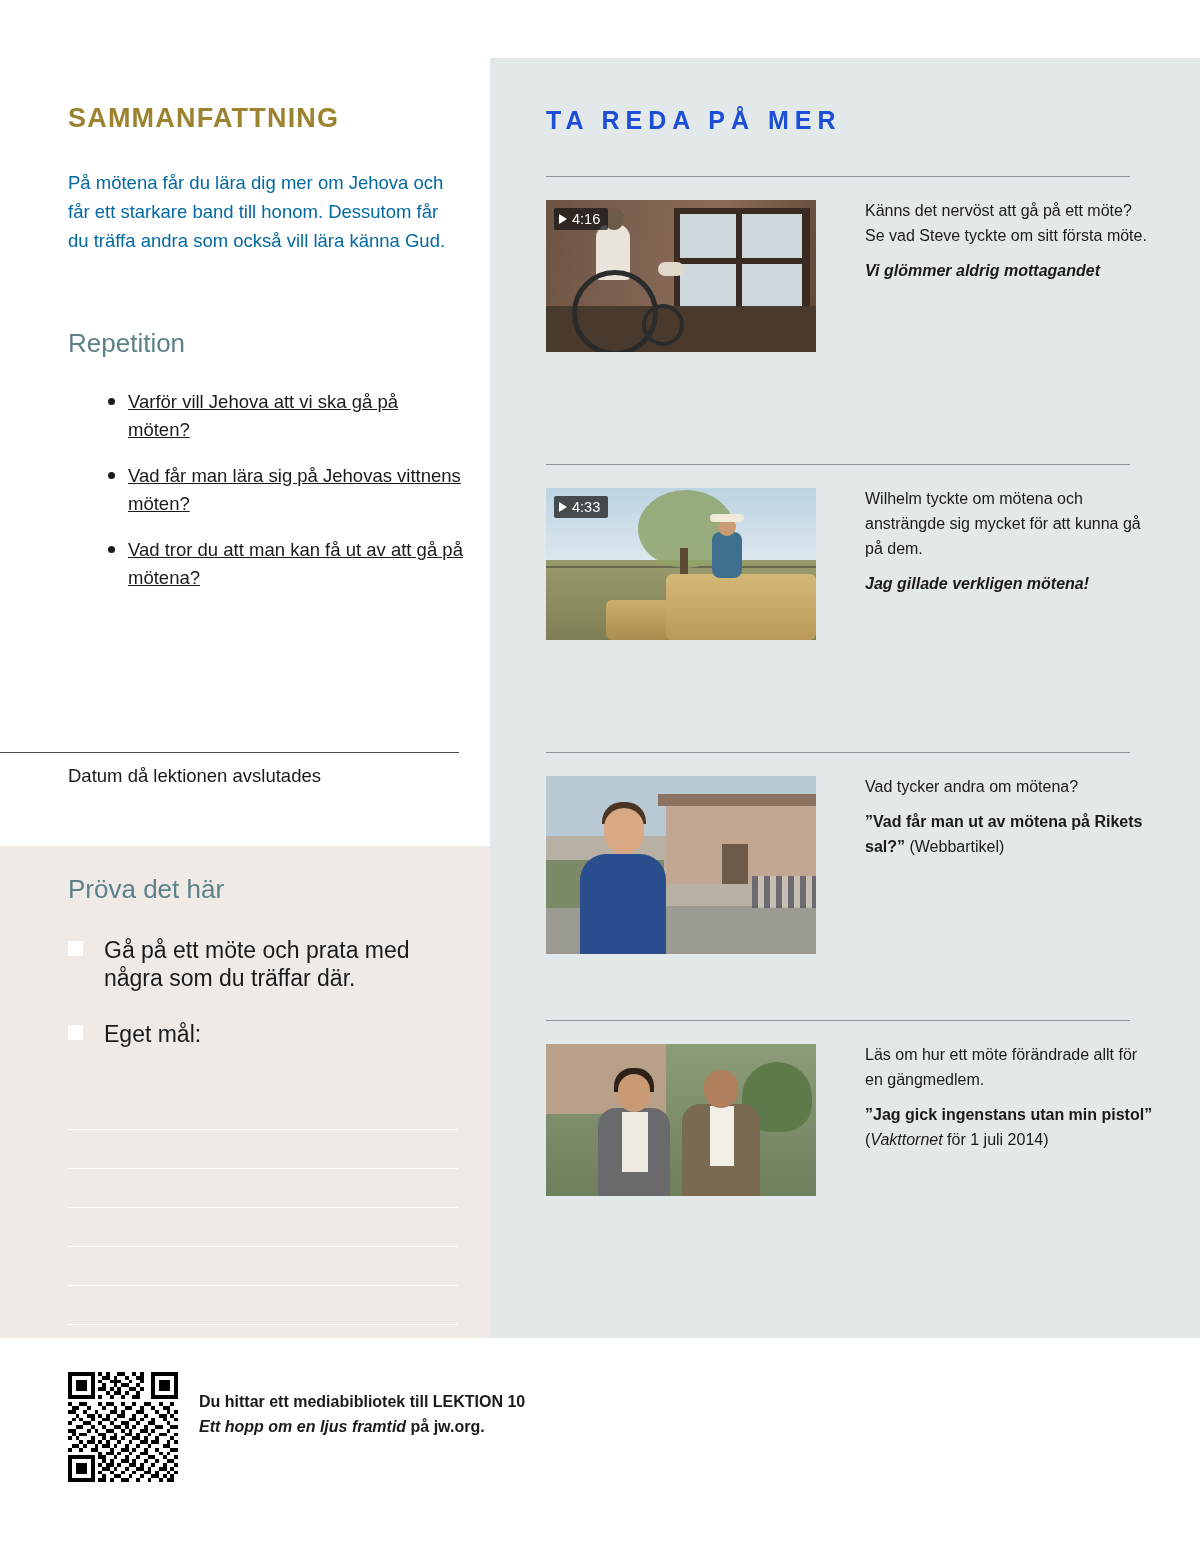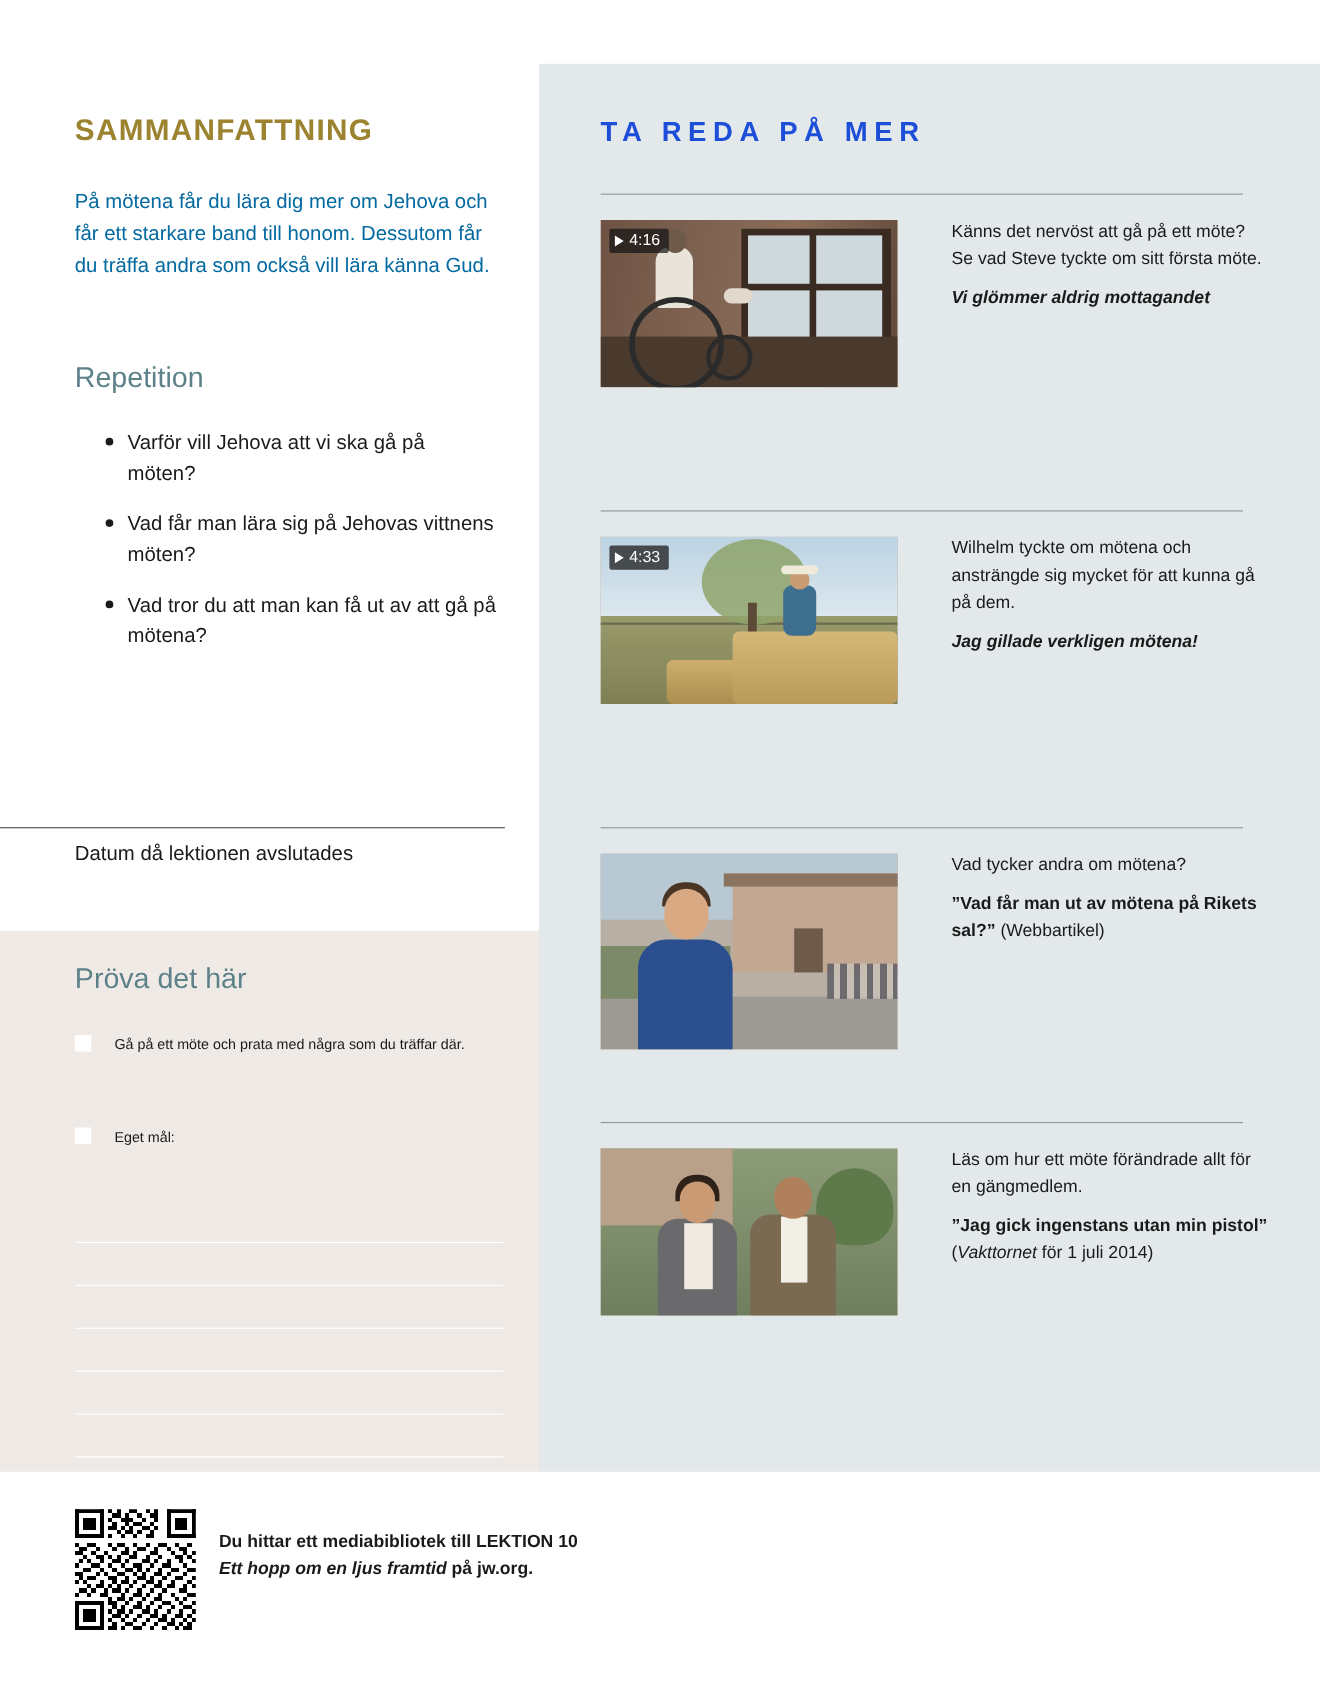--- a/index.html
+++ b/index.html
@@ -59,26 +59,27 @@
   .rep-title {
     position: absolute;
     left: 68px;
     top: 328px;
     font-size: 26px;
     color: #5d8189;
     font-weight: normal;
   }
   .rep-list {
     position: absolute;
-    left: 72px;
+    left: 84px;
     top: 388px;
     width: 380px;
     margin: 0;
     padding: 0;
     list-style: none;
+    text-decoration: underline;
   }
   .rep-list li {
     position: relative;
     padding-left: 44px;
     margin-bottom: 18px;
     font-size: 18.5px;
     line-height: 28px;
   }
   .rep-list li .bullet {
     position: absolute;
@@ -117,21 +118,21 @@
   .try-title {
     position: absolute;
     left: 68px;
     top: 874px;
     font-size: 26px;
     color: #5d8189;
   }
   .check-item {
     position: absolute;
     left: 68px;
-    font-size: 13px;
+    font-size: 23px;
     line-height: 28px;
     width: 370px;
   }
   .check-item .box {
     position: absolute;
     left: 0;
     top: 5px;
     width: 15px;
     height: 15px;
     background: #ffffff;

